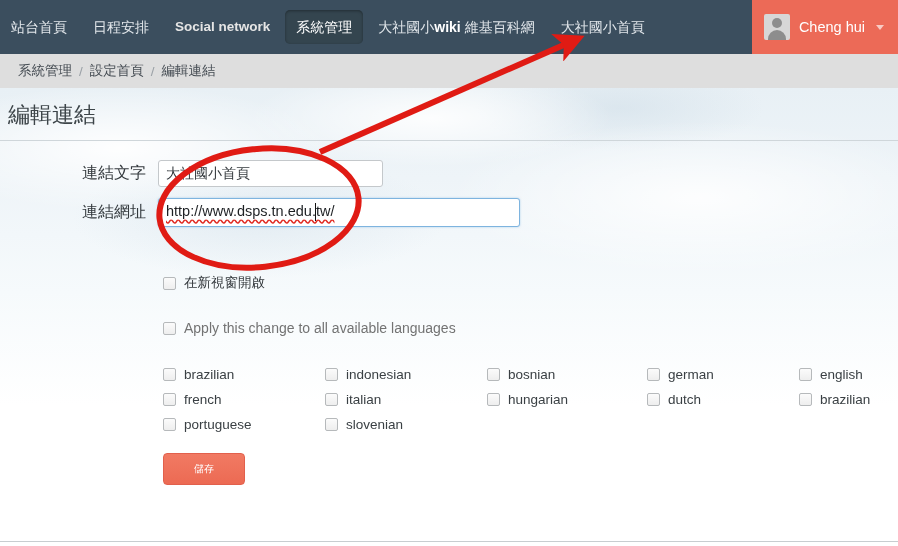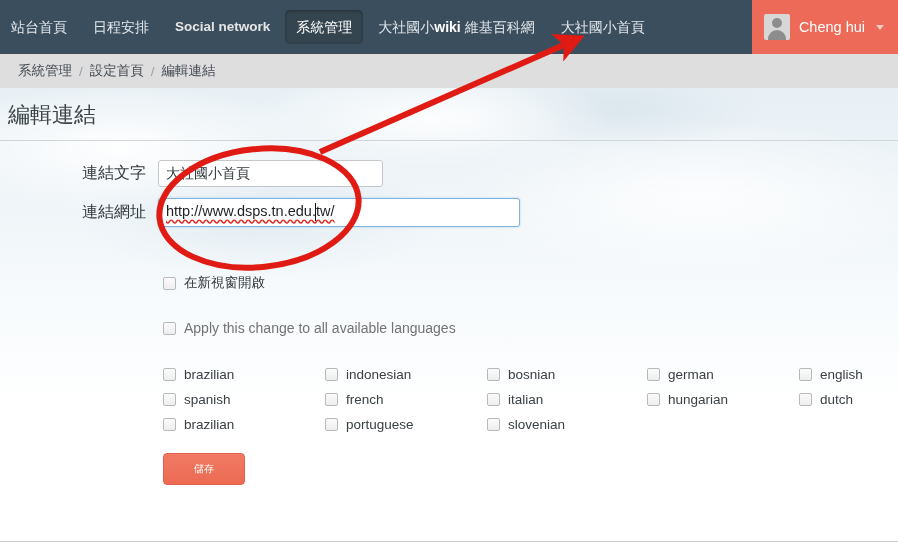--- a/index.html
+++ b/index.html
@@ -296,24 +296,20 @@
       <span class="chk"></span>
       <span>german</span>
     </label>
 
     <label class="chk-row">
       <span class="chk"></span>
       <span>english</span>
     </label>
     <label class="chk-row">
       <span class="chk"></span>
-      <span>spanish</span>
-    </label>
-    <label class="chk-row">
-      <span class="chk"></span>
       <span>french</span>
     </label>
     <label class="chk-row">
       <span class="chk"></span>
       <span>italian</span>
     </label>
     <label class="chk-row">
       <span class="chk"></span>
       <span>hungarian</span>
     </label>

